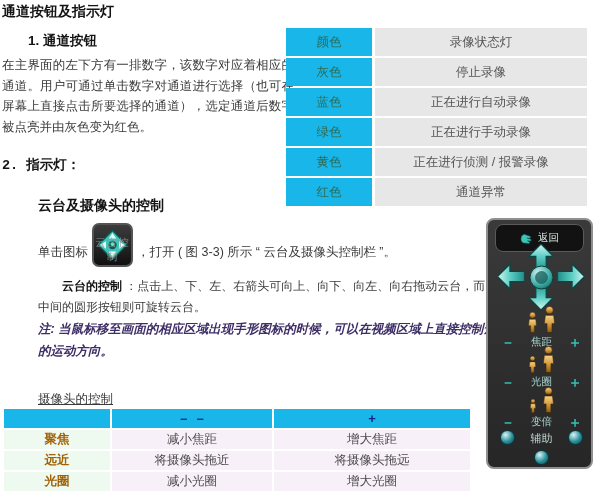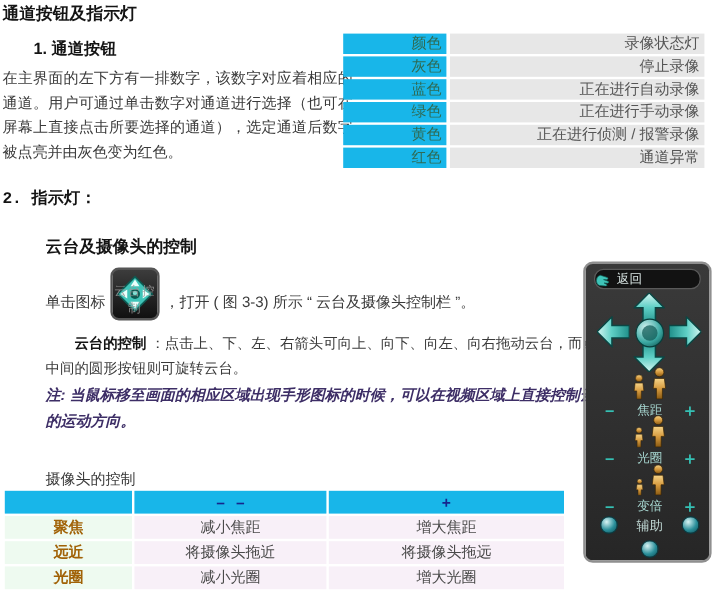--- a/index.html
+++ b/index.html
@@ -19,21 +19,21 @@
   .h2.indent { margin-left:26px; margin-bottom:5px; }
   .body-p { font-size:12.5px; line-height:20.5px; color:#3a3a3a; text-align:justify; }
   .sec1 .h2.second { margin-top:19px; margin-bottom:2px;font-family:Liberation Mono, monospace; }
 
   
   .status-table {
     position:absolute; left:283px; top:26px;
     border-collapse:separate; border-spacing:3px 2px;
   }
   .status-table td {
-    height:17px; text-align:right; vertical-align:middle;
+    height:28px; text-align:center; vertical-align:middle;
     font-size:12.5px; padding:0 4px;
   }
   .status-table td.c1 { width:86px; background:#18b6e9; color:#2f6b55; }
   .status-table td.c2 { width:212px; background:#e7e7e7; color:#555555; }
 
   
   .sec2 { position:absolute; left:2px; top:197px; width:482px;margin-left:36px; }
   .sec2 .h1 { margin-bottom:4px; }
   .icon-line { display:flex; align-items:flex-end; height:48px; margin-bottom:2px; }
   .icon-line .txt { font-size:12.5px; color:#3a3a3a; padding-bottom:6px; }
@@ -46,21 +46,21 @@
   .ptz-icon .lbl {
     position:absolute; bottom:1px; left:0; right:0; text-align:center;
     font-size:10.5px; color:#9a9a9a; opacity:.85; letter-spacing:1px;
   }
   .p-ptz { font-size:12px; line-height:21px; color:#3a3a3a; text-indent:2em; margin-top:9px; }
   .p-ptz b { color:#141414; }
   .note {
     font-size:12.5px; line-height:21.5px; font-weight:bold; font-style:italic;
     color:#3d2e66; margin-top:1px;
   }
-  .h3 { font-size:12.5px; color:#3a3a3a; margin-top:29px; }
+  .h3 { font-size:12.5px; color:#3a3a3a; margin-top:29px;text-decoration:underline; }
 
   
   .camera-table {
     position:absolute; left:2px; top:407px;
     border-collapse:separate; border-spacing:2px;
   }
   .camera-table td {
     height:19px; text-align:center; vertical-align:middle; font-size:12.5px;
   }
   .camera-table tr.head td { background:#18b6e9; color:#16258c; font-weight:bold; font-size:13px; }
@@ -69,23 +69,23 @@
   .camera-table td.v2 { width:196px; background:#f8f0f8; color:#4a4a4a; }
   .camera-table tr.head td.k { background:#18b6e9; }
 
   
   .panel {
     position:absolute; left:486px; top:218px; width:107px; height:251px;
     background:linear-gradient(#3a3a3a,#262626);
     border:2px solid #8f8f8f; border-radius:8px;
   }
   .panel .titlebar {
-    position:absolute; left:7px; top:4px; width:89px; height:17px;
+    position:absolute; left:7px; top:4px; width:89px; height:28px;
     background:#121212; border:1px solid #5a5a5a; border-radius:8px;
-    display:flex; align-items:center; gap:5px;
+    display:flex; align-items:center; justify-content:center; gap:5px;
   }
   .panel .titlebar .t { font-size:10.5px; color:#d8e4e2; }
   .arrowpad { position:absolute; left:0; top:22px; width:107px; height:70px; }
   .arrow { position:absolute; width:26px; height:27px; }
   .arrow.up    { left:40px; top:2px; }
   .arrow.down  { left:40px; top:41px; transform:rotate(180deg); }
   .arrow.left  { left:10px; top:21px; transform:rotate(-90deg); }
   .arrow.right { left:70px; top:21px; transform:rotate(90deg); }
   .centerbtn { position:absolute; left:41px; top:23px; width:25px; height:25px; }
 

